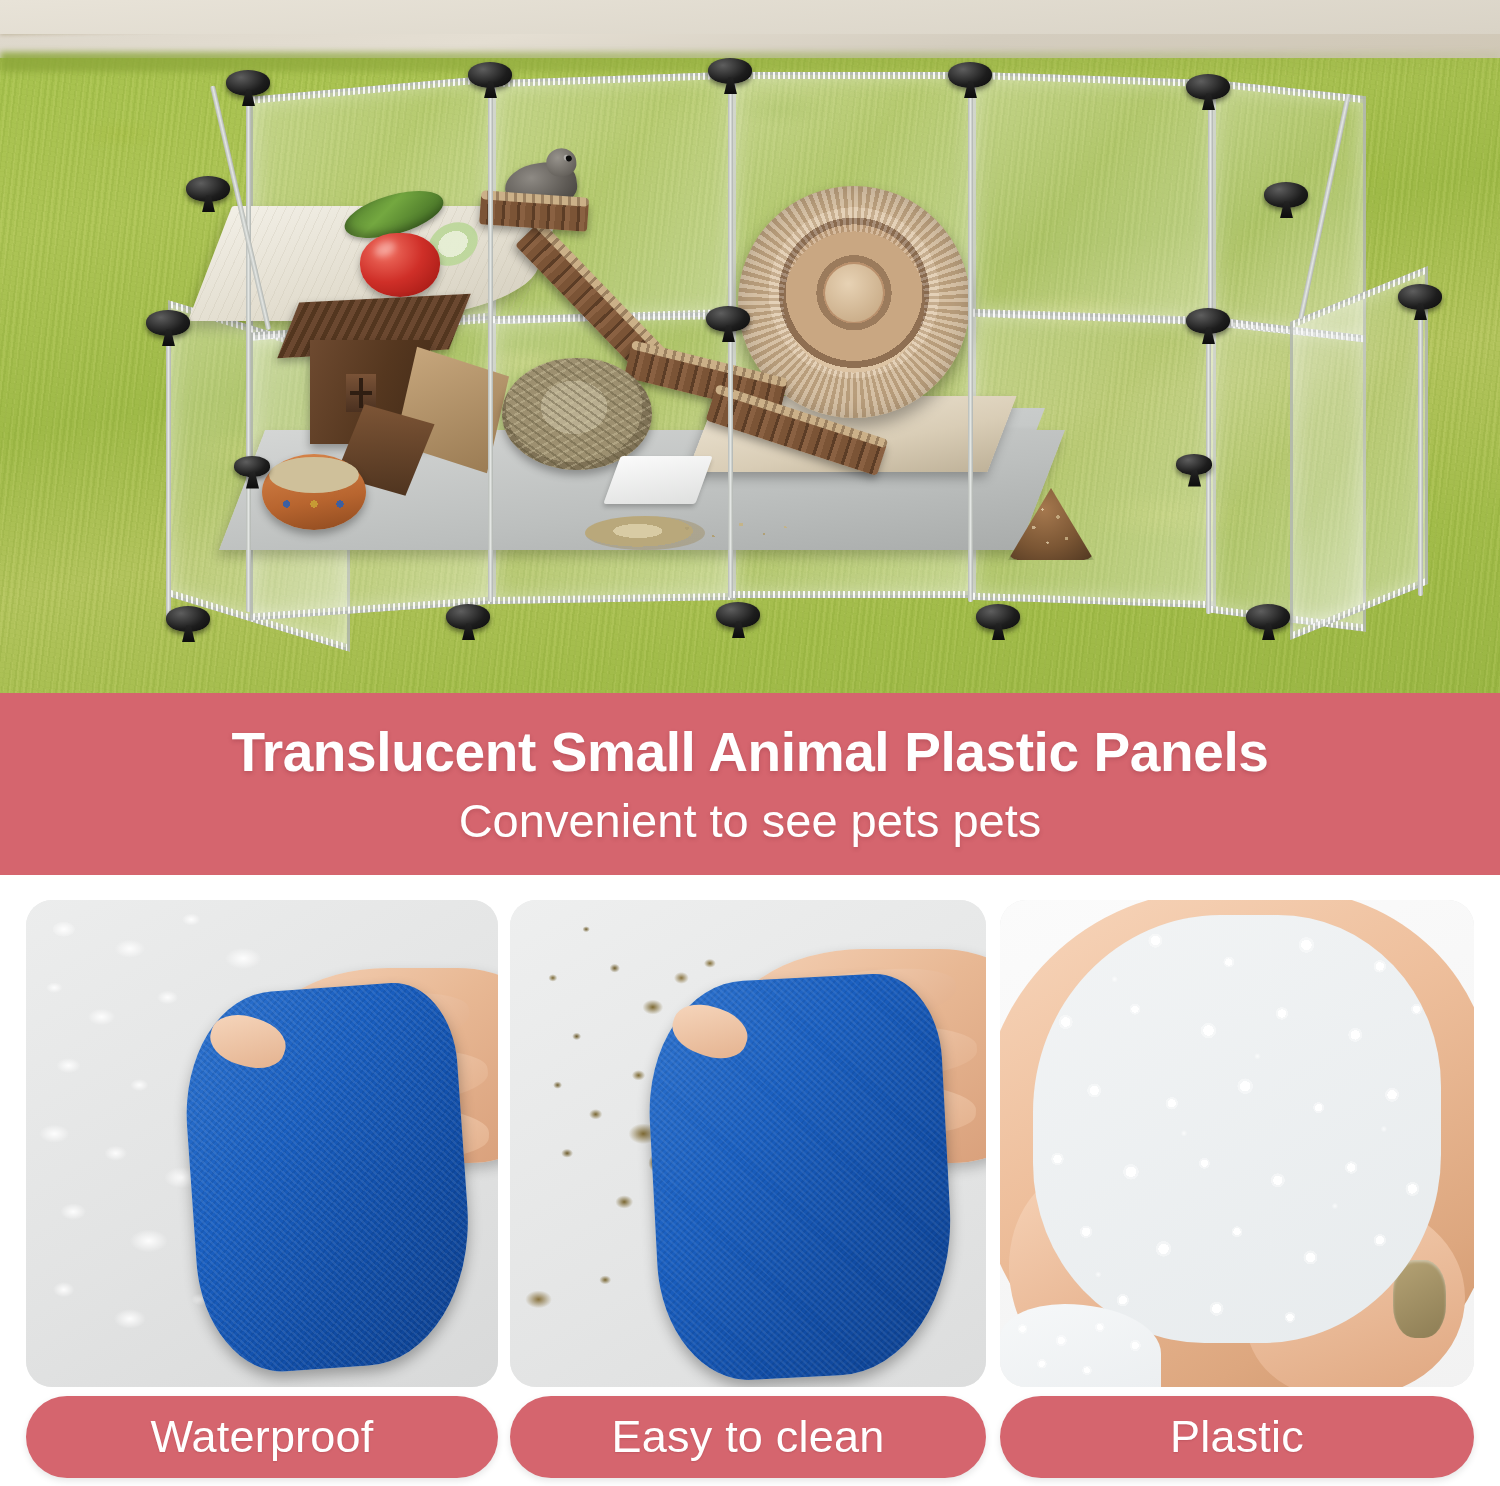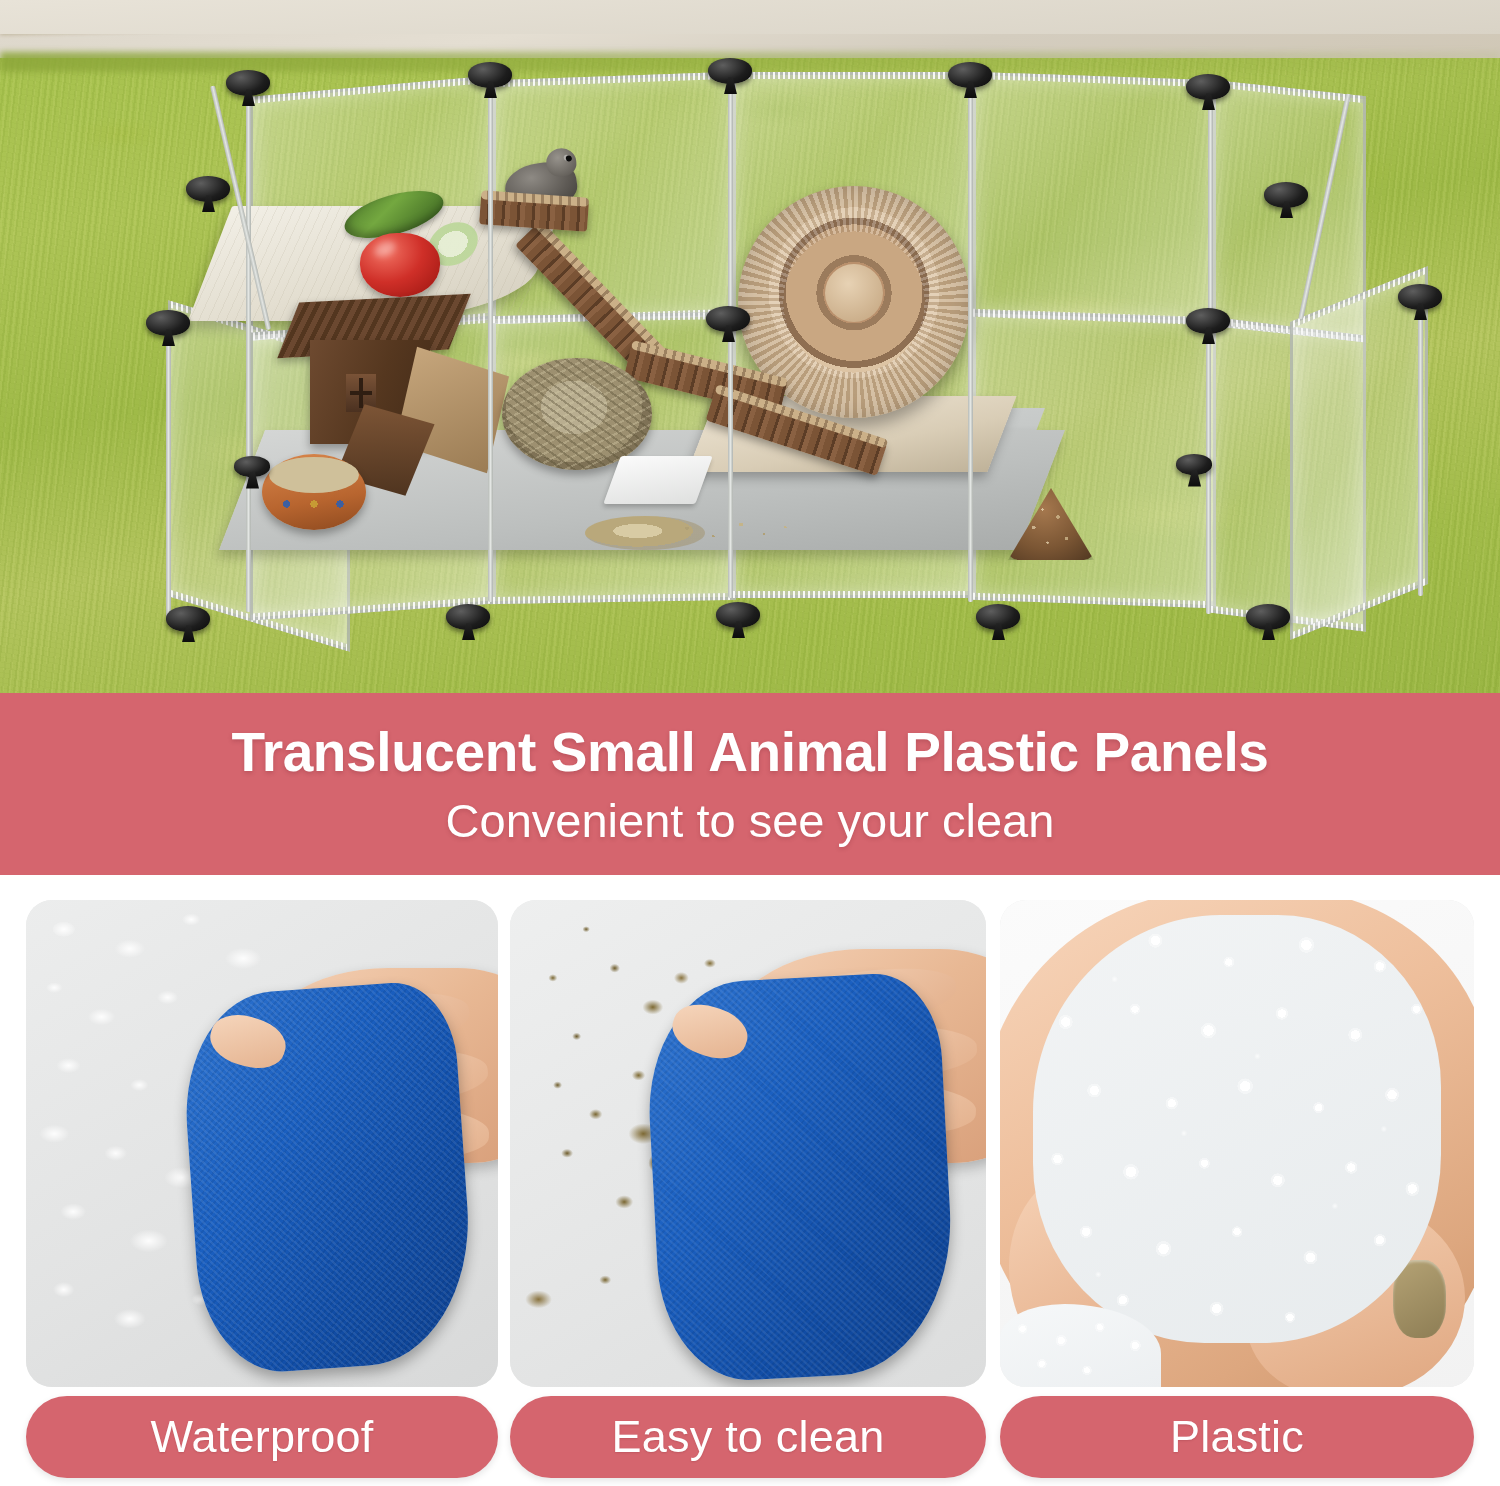--- a/index.html
+++ b/index.html
@@ -425,21 +425,21 @@
       <div class="clip" style="left:16px;top:548px;"></div>
       <div class="clip" style="left:296px;top:546px;"></div>
       <div class="clip" style="left:566px;top:544px;"></div>
       <div class="clip" style="left:826px;top:546px;"></div>
       <div class="clip" style="left:1096px;top:546px;"></div>
     </div>
   </div>
 
   <div class="banner" style="background:#D5656E;">
     <div class="banner-title">Translucent Small Animal Plastic Panels</div>
-    <div class="banner-sub">Convenient to see your clean</div>
+    <div class="banner-sub">Convenient to see pets pets</div>
   </div>
 
   <div class="features">
 
     <div class="fcard c1">
       <div class="wp-bg"></div>
       <div class="drops"></div>
       <div class="hand" style="left:48%;top:14%;width:62%;height:40%;"></div>
       <div class="finger" style="left:54%;top:20%;width:40%;height:11%;transform:rotate(-8deg);"></div>
       <div class="finger" style="left:56%;top:31%;width:42%;height:11%;transform:rotate(-4deg);"></div>

